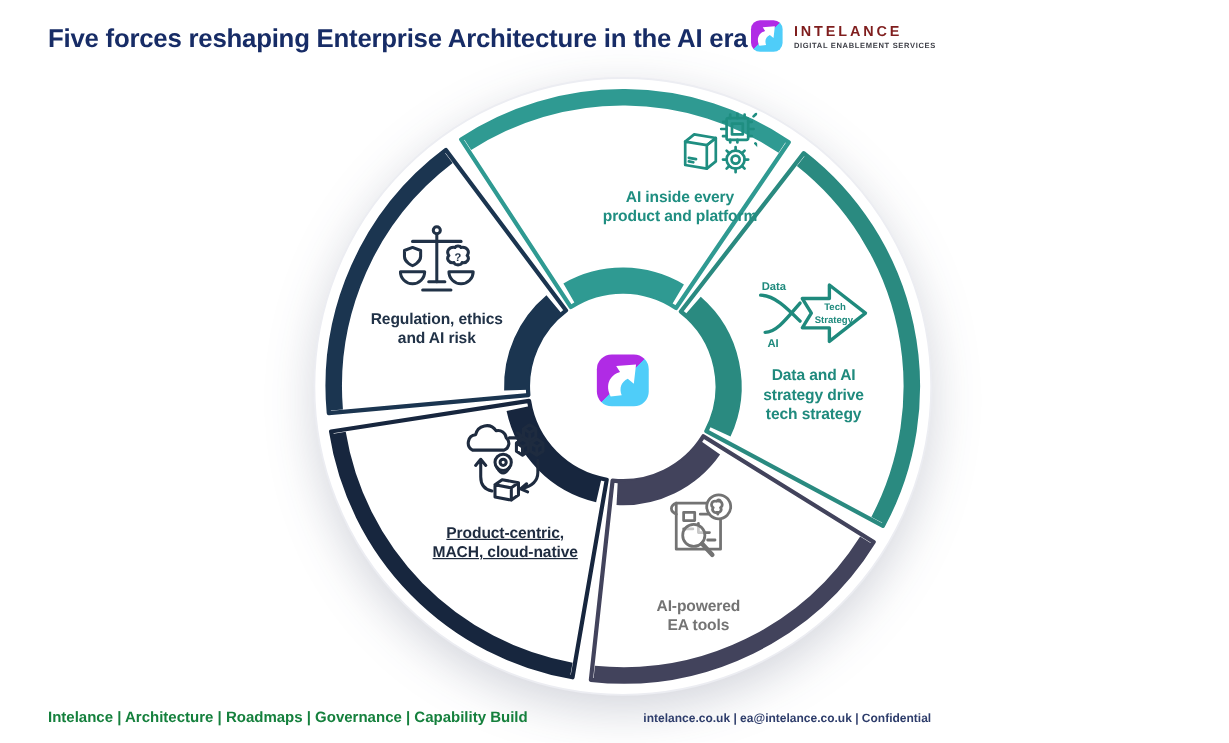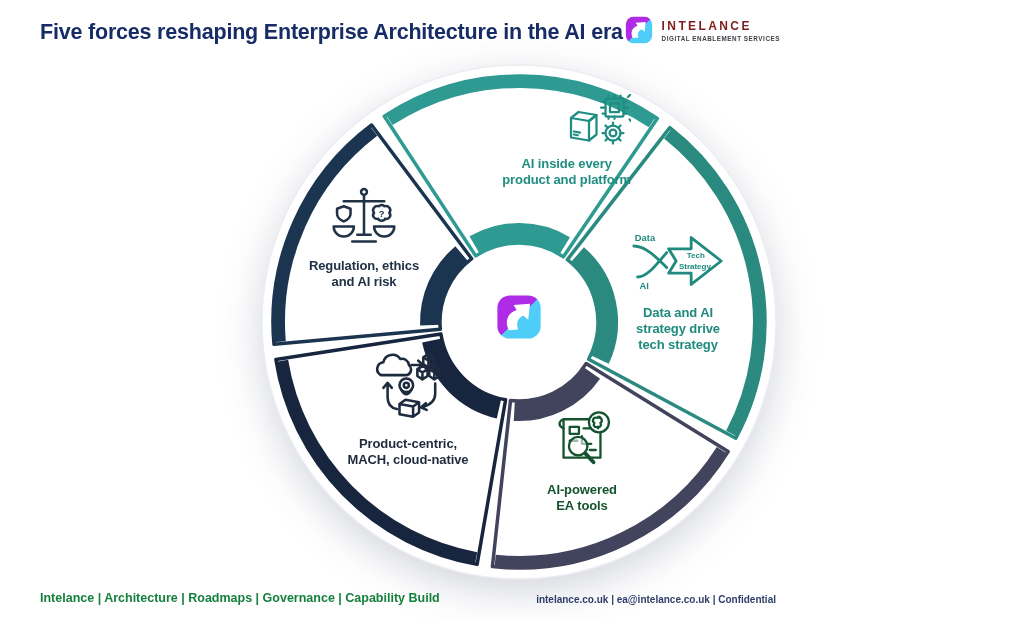--- a/index.html
+++ b/index.html
@@ -22,21 +22,21 @@
   .center-logo svg { display:block; }
 
   .seg-label { position:absolute; display:flex; flex-direction:column; align-items:center; text-align:center; }
   .seg-icon svg { display:block; }
   .seg-icon { margin-bottom:8px; }
   .seg-text { white-space:pre-line; font-weight:700; font-size:13px; line-height:16px; letter-spacing:-0.1px; }
 
   .pos-0 { left:160px; top:38px;  width:222px; }
   .pos-1 { left:351px; top:174px; width:156px; } .pos-1 .seg-icon { margin-bottom:13px; }
   .pos-2 { left:255px; top:354px; width:156px; } .pos-2 .seg-icon { margin-bottom:12px; }
-  .pos-3 { left:51px;  top:297px; width:216px; } .pos-3 .seg-icon { margin-bottom:15px; }
+  .pos-3 { left:64px;  top:297px; width:216px;text-decoration:underline; } .pos-3 .seg-icon { margin-bottom:15px; }
   .pos-4 { left:22px;  top:130px; width:186px; }
 
   .icon-stroke { fill:none; stroke:currentColor; stroke-width:3; stroke-linecap:round; stroke-linejoin:round; }
   .icon-text { fill:currentColor; stroke:none; font-weight:700; }
 
   
   .footer-left  { position:absolute; left:40px; top:591px; font-size:12.5px; font-weight:700; color:#15803d; }
   .footer-right { position:absolute; right:34px; top:594px; font-size:10px; font-weight:700; color:#2e3d6b; }
 </style>
 </head>
@@ -139,21 +139,21 @@
           </g>
           <text class="icon-text" x="69" y="30" font-size="8.5" text-anchor="middle">Tech</text>
           <text class="icon-text" x="68" y="42" font-size="8.5" text-anchor="middle">Strategy</text>
         </svg>
       </div>
       <div class="seg-text">Data and AI
 strategy drive
 tech strategy</div>
     </div>
 
-    <div class="seg-label pos-2" style="color: #14532d;">
+    <div class="seg-label pos-2" style="color: #737373; gap: 15px;">
       <div class="seg-icon">
         <svg width="66" height="60" viewBox="0 0 84 78">
           <g class="icon-stroke" stroke-width="2.8">
             <path d="M18 12 H66 V62 H18 Z"></path>
               <path d="M18 12 C11 15 11 21 18 24"></path>
             <path d="M26 22 h12 v9 h-12 z M44 24 h14 M26 40 h10 M42 34 v10 h12 M52 52 h8"></path>
             <circle cx="64" cy="16" r="13" fill="#ffffff"></circle>
             <path d="M60 10 c-4 0 -5 5 -2 7 c-2 3 1 6 4 5 M64 10 c4 0 5 5 2 7 c2 3 -1 6 -4 5 M62 10 c1 -2 3 -2 4 0 M63 22 v2"></path>
             <circle cx="37" cy="47" r="12" fill="#ffffff" fill-opacity="0.6"></circle>
             <path d="M46 56 L57 68" stroke-width="5"></path>

